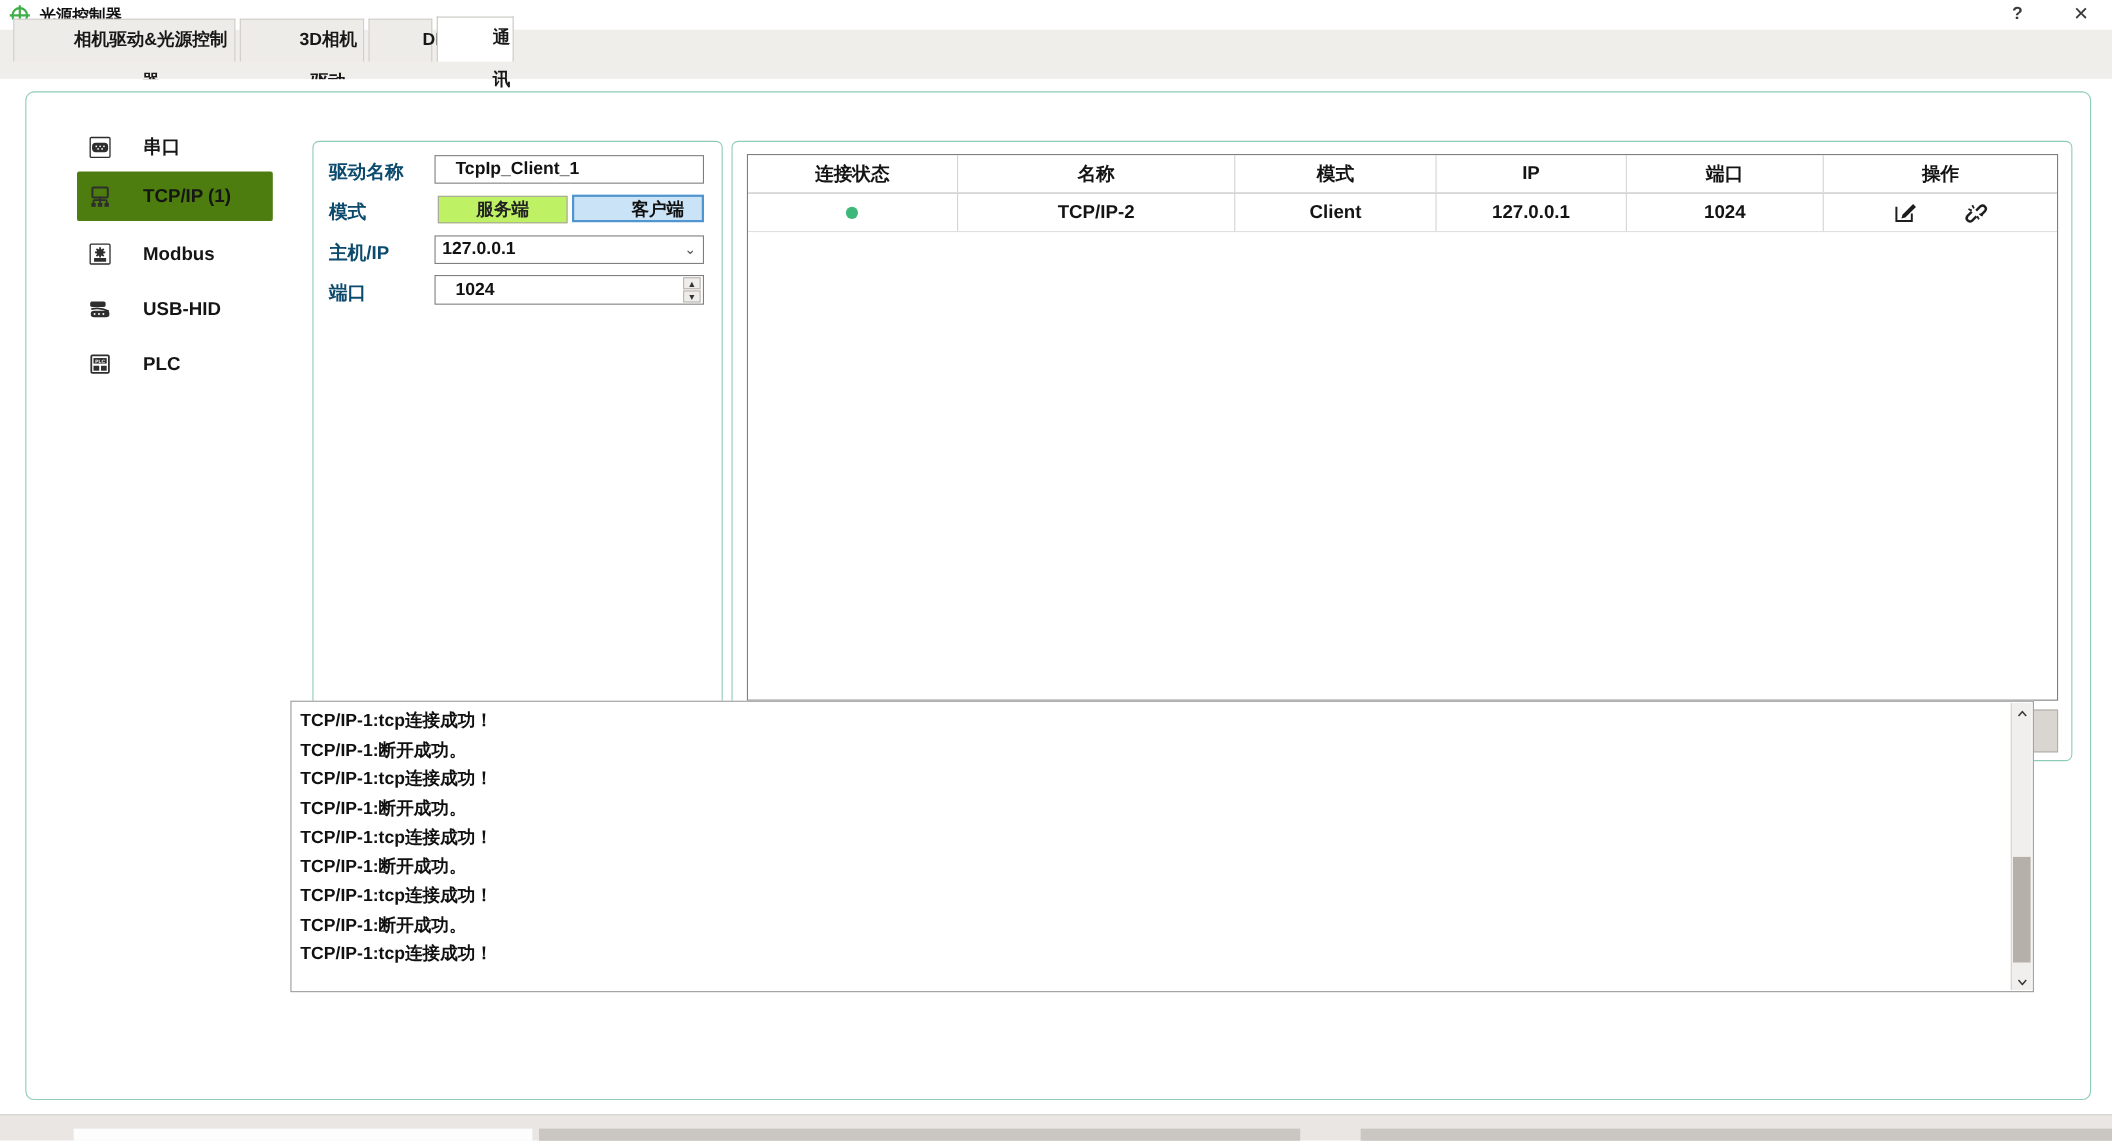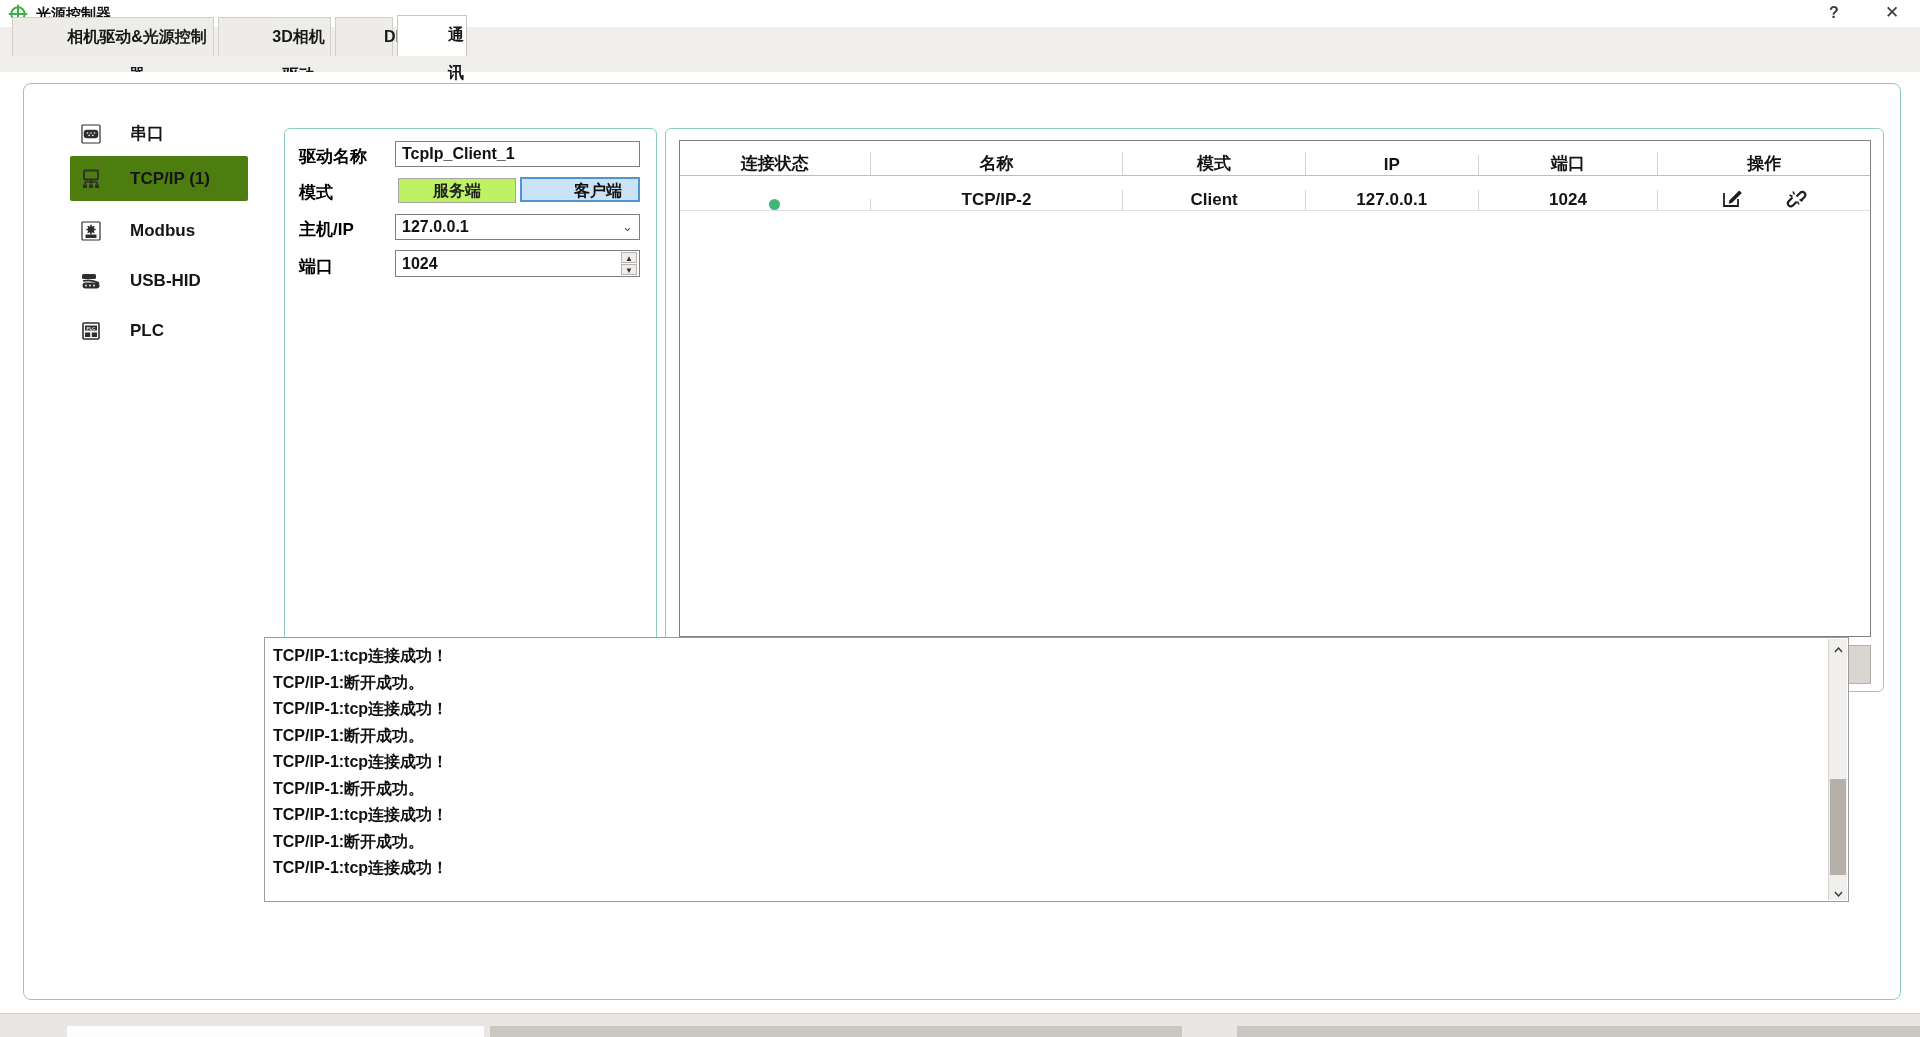--- a/index.html
+++ b/index.html
@@ -27,37 +27,37 @@
   #outer-panel { left:23px; top:11px; width:1878px; height:917px; border-radius:8px; }
 
   
   .side-item { position:absolute; left:46px; width:178px; height:45px; display:flex; align-items:center; gap:14px; padding-left:10px; border-radius:2px; }
   .side-item.selected { background:#4d7c0f; }
   .side-item .lbl { font-size:17px; font-weight:700; color:#151515; white-space:nowrap;margin-left:14px; }
   .side-item svg { flex:0 0 auto; }
 
   
   #form-panel { left:260px; top:44px; width:373px; height:564px; }
-  .form-label { position:absolute; left:14px; font-size:17px; font-weight:600; color:#000000; }
+  .form-label { position:absolute; left:14px; font-size:17px; font-weight:600; color:#0c4a6e; }
   .ctl { position:absolute; left:110px; width:245px; height:26px; font-size:16px; font-weight:600; color:#111; }
-  input.ctl { border:1px solid #7f7f7f; background:#fff; padding:0 6px; font-family:inherit; }
+  input.ctl { border:1px solid #7f7f7f; background:#fff; padding:0 18px; font-family:inherit; }
   .segbtn { position:absolute; width:118px; height:25px; text-align:center; line-height:23px; font-size:16px; font-weight:600; }
   #seg-server { left:113px; background:#bef264; border:1px solid #a9a5a0; color:#222; }
   #seg-client { left:235px; background:#cbe3f6; border:2px solid #5095ce; color:#111; width:120px; }
   #host-combo { border:1px solid #7f7f7f; background:#fff; line-height:24px; padding:0 6px; }
   #host-combo .chev { position:absolute; right:6px; top:0px; font-size:13px; color:#555; font-weight:400; }
   #port-spin-wrap { position:absolute; left:110px; width:245px; height:27px; }
   #port-input { width:245px; height:27px; }
   .spinbtns { position:absolute; right:3px; top:2px; width:16px; height:23px; display:flex; flex-direction:column; justify-content:space-between; }
   .spinbtns span { display:block; height:11px; line-height:11px; text-align:center; font-size:8px; color:#333; background:#efedea; border:1px solid #b7b3ad; }
 
   
   #table-panel { left:641px; top:44px; width:1219px; height:564px; }
   #conn-table { position:absolute; left:13px; top:11px; width:1192px; height:497px; border:1px solid #7f7f7f; background:#fff; }
-  .trow { display:flex; width:100%;align-items:flex-end; }
+  .trow { display:flex; width:100%; }
   .trow.head { height:35px; border-bottom:1px solid #bdbdbd; }
   .trow.data { height:35px; border-bottom:1px solid #e0e0e0; }
   .tcell { display:flex; align-items:center; justify-content:center; font-size:17px; font-weight:600; color:#141414; border-right:1px solid #d4d4d4; }
   .tcell:last-child { border-right:none; }
   .c0{width:191px;} .c1{width:253px;} .c2{width:183px;} .c3{width:173px;} .c4{width:180px;} .c5{width:212px; gap:40px;}
   #status-dot { width:11px; height:11px; border-radius:50%; background:#3cb878; }
   .opicon { width:24px; height:24px; cursor:pointer; }
 
   .actbtn { position:absolute; top:516px; width:391px; height:39px; background:#d9d5d0; border:1px solid #b3afa9; text-align:center; line-height:37px; font-size:16px; font-weight:600; color:#1b1b1b; cursor:pointer; }
   #btn-add { left:13px; } #btn-del { left:416px; } #btn-refresh { left:818px; width:387px; }

